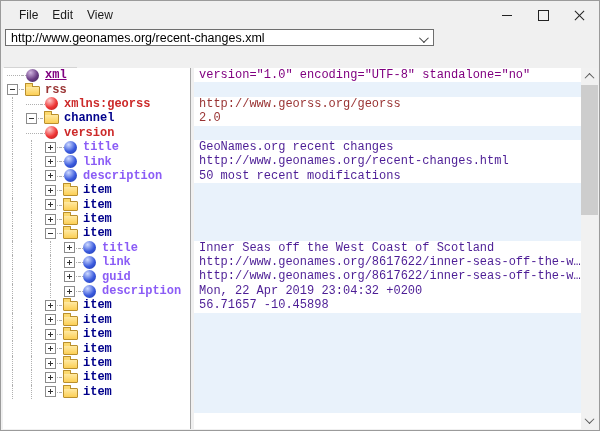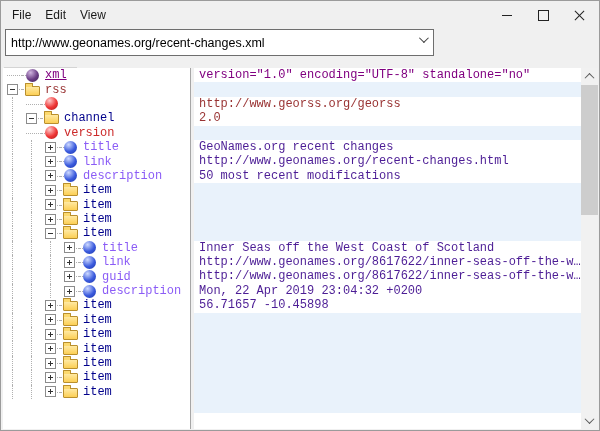--- a/index.html
+++ b/index.html
@@ -2,33 +2,33 @@
 <html><head>
 <meta charset="utf-8">
 <style>
   html,body{margin:0;padding:0;background:#d9d9d9;}
   .window{
     position:relative;width:600px;height:431px;box-sizing:border-box;
     background:#f0f0f0;border:1px solid #9b9b9b;
     font-family:"Liberation Sans",sans-serif;overflow:hidden;
   }
   
-  .menubar{position:absolute;left:4px;top:2px;height:24px;display:flex;align-items:center;}
+  .menubar{position:absolute;left:11px;top:2px;height:24px;display:flex;align-items:center;}
   .menu-item{font-size:12px;color:#1a1a1a;padding:3px 7px;cursor:default;}
   .win-controls{position:absolute;right:2px;top:2px;display:flex;}
   .win-btn{width:36px;height:24px;display:flex;align-items:center;justify-content:center;}
   .glyph-min{width:10px;height:1px;background:#222;}
   .glyph-max{width:9px;height:9px;border:1px solid #222;background:transparent;}
   .glyph-close{position:relative;width:11px;height:11px;}
   .glyph-close::before,.glyph-close::after{content:"";position:absolute;left:-1px;top:5px;width:13px;height:1px;background:#222;}
   .glyph-close::before{transform:rotate(45deg);}
   .glyph-close::after{transform:rotate(-45deg);}
 
   .urlbar{
-    position:absolute;left:4px;top:28px;width:429px;height:27px;box-sizing:border-box;
+    position:absolute;left:4px;top:28px;width:429px;height:17px;box-sizing:border-box;
     background:#fff;border:1px solid #6e6e6e;display:flex;align-items:center;
     padding:0 22px 0 5px;font-size:12.5px;color:#000;white-space:nowrap;overflow:hidden;
   }
   .combo-chevron{position:absolute;right:7px;top:6px;width:6px;height:6px;
     border-right:1px solid #404040;border-bottom:1px solid #404040;transform:rotate(45deg) translateY(-2px);}
 
   .tabstrip{position:absolute;left:3px;top:50px;height:17px;}
   .tab{display:inline-block;box-sizing:border-box;height:18px;background:#fff;
     border:1px solid #d4d4d4;border-bottom:none;padding:2px 9px 0 9px;font-size:12px;color:#111;margin-top:16px;}
 
@@ -61,21 +61,21 @@
 
   .icon-folder{position:relative;width:15px;height:10px;margin-top:2px;background:linear-gradient(#ffe9a2,#fccf55);
     border:1px solid #b98f2d;border-radius:1px;box-sizing:border-box;}
   .icon-folder::before{content:"";position:absolute;left:-1px;top:-4px;width:6px;height:3px;
     background:#fcd96e;border:1px solid #b98f2d;border-bottom:none;border-radius:1px 1px 0 0;}
   .ball{width:13px;height:13px;border-radius:50%;}
   .ball-blue{background:radial-gradient(circle at 35% 28%,#cdd9ff,#3a5add 55%,#1b36a8);}
   .ball-red{background:radial-gradient(circle at 35% 28%,#ffc9c9,#ee3434 55%,#a81b1b);}
   .ball-purple{background:radial-gradient(circle at 35% 28%,#cfb3de,#6a3d85 55%,#3a1e50);}
 
-  .tlabel{font-family:"Liberation Mono",monospace;font-size:12px;font-weight:normal;padding-left:3px;}
+  .tlabel{font-family:"Liberation Mono",monospace;font-size:12px;font-weight:bold;padding-left:3px;}
   .lbl-xml{color:#800080;text-decoration:underline;}
   .lbl-maroon{color:#993333;}
   .lbl-red{color:#cc2929;}
   .lbl-navy{color:#00008b;}
   .lbl-blue{color:#8b5cf6;}
 
   
   .scrollbar{width:17px;flex:none;background:#f1f1f1;position:relative;}
   .sb-btn{position:absolute;left:0;width:17px;height:17px;display:flex;align-items:center;justify-content:center;background:#f1f1f1;}
   .sb-up{top:0;} .sb-down{bottom:0;}
@@ -133,20 +133,21 @@
             <span class="icon-folder"></span>
           </span>
           <span class="tlabel lbl-maroon">rss</span>
         </div>
         <div class="trow">
           <span class="spacer guide"></span>
           <span class="expcell"></span>
           <span class="iconcell">
             <span class="ball ball-red"></span>
           </span>
+          <span class="tlabel lbl-red">xmlns:georss</span>
         </div>
         <div class="trow">
           <span class="spacer guide"></span>
           <span class="expcell">
             <span class="expbox"></span>
           </span>
           <span class="iconcell">
             <span class="icon-folder"></span>
           </span>
           <span class="tlabel lbl-navy">channel</span>

